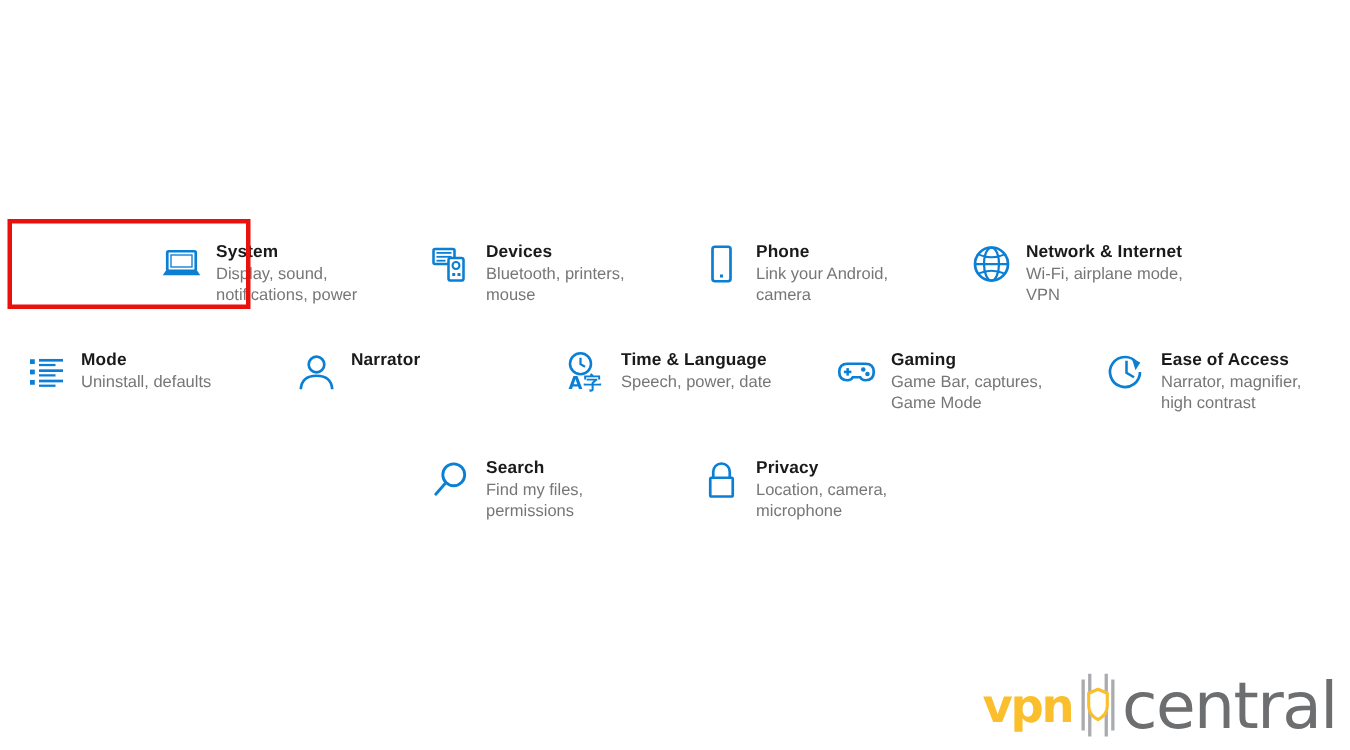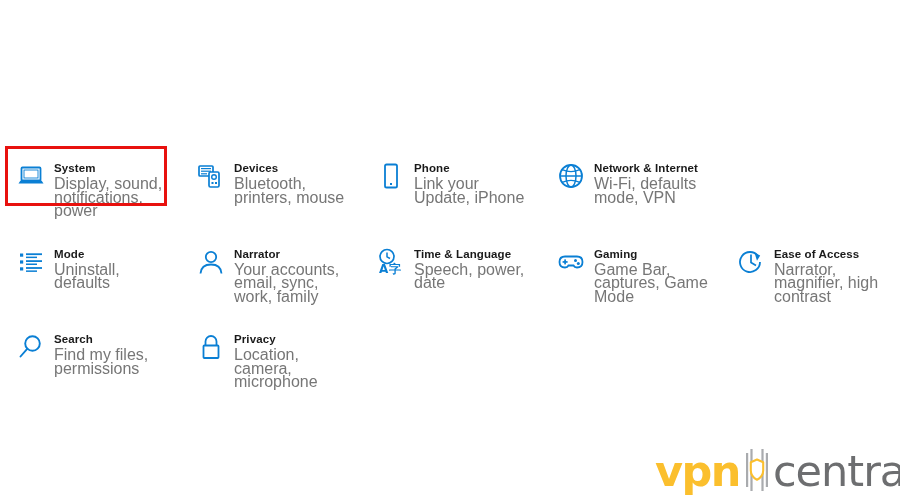--- a/index.html
+++ b/index.html
@@ -18,20 +18,21 @@
   #settings-grid {
     position: absolute;
     left: 0;
     top: 146px;
     width: 900px;
   }
 
   .settings-row {
     display: flex;
     width: 900px;
+    justify-content: center;
   }
 
   .settings-tile {
     width: 180px;
     box-sizing: border-box;
     display: flex;
     align-items: flex-start;
     padding: 14px 10px 14px 14px;
     position: relative;
   }
@@ -57,21 +58,21 @@
   .tile-title {
     font-size: 11.5px;
     font-weight: bold;
     color: #1a1a1a;
     line-height: 14px;
     letter-spacing: 0.1px;
     white-space: nowrap;
   }
 
   .tile-sub {
-    font-size: 16px;
+    font-size: 11px;
     color: #767676;
     line-height: 13.5px;
     margin-top: 2px;
     max-width: 118px;
   }
 
   
   #system-highlight {
     position: absolute;
     left: 5px;
@@ -87,21 +88,21 @@
   #watermark {
     position: absolute;
     left: 655px;
     top: 448px;
     display: flex;
     align-items: center;
     height: 46px;
   }
   .wm-vpn {
     font-family: "DejaVu Sans", sans-serif;
-    font-size: 43px;
+    font-size: 31px;
     font-weight: bold;
     color: #fbbf2d;
     letter-spacing: -1.5px;
     line-height: 43px;
   }
   .wm-mark {
     position: relative;
     width: 26px;
     height: 44px;
     margin: 0 3px 0 4px;
@@ -152,36 +153,36 @@
       </div>
       <div class="settings-tile">
         <div class="tile-icon">
           <svg width="30" height="30" viewBox="0 0 30 30">
       <rect x="9" y="3.5" width="12" height="23" rx="1.6" fill="none" stroke="#0a7fd4" stroke-width="1.8"></rect>
       <rect x="14" y="22" width="2" height="2" fill="#0a7fd4"></rect>
     </svg>
         </div>
         <div class="tile-text">
           <div class="tile-title">Phone</div>
-          <div class="tile-sub">Link your Update, iPhone</div>
+          <div class="tile-sub">Link your Android, camera</div>
         </div>
       </div>
       <div class="settings-tile">
         <div class="tile-icon">
           <svg width="30" height="30" viewBox="0 0 30 30">
       <circle cx="15" cy="15" r="11" fill="none" stroke="#0a7fd4" stroke-width="1.8"></circle>
       <ellipse cx="15" cy="15" rx="5" ry="11" fill="none" stroke="#0a7fd4" stroke-width="1.5"></ellipse>
       <line x1="4" y1="15" x2="26" y2="15" stroke="#0a7fd4" stroke-width="1.5"></line>
       <path d="M6.2 8.6 Q15 12.5 23.8 8.6" fill="none" stroke="#0a7fd4" stroke-width="1.3"></path>
       <path d="M6.2 21.4 Q15 17.5 23.8 21.4" fill="none" stroke="#0a7fd4" stroke-width="1.3"></path>
     </svg>
         </div>
         <div class="tile-text">
           <div class="tile-title">Network &amp; Internet</div>
-          <div class="tile-sub">Wi-Fi, defaults mode, VPN</div>
+          <div class="tile-sub">Wi-Fi, airplane mode, VPN</div>
         </div>
       </div>
     </div>
     <div class="settings-row">
       <div class="settings-tile">
         <div class="tile-icon">
           <svg width="30" height="30" viewBox="0 0 30 30">
       <rect x="4" y="6.5" width="3.2" height="3.2" fill="#0a7fd4"></rect>
       <rect x="4" y="13.4" width="3.2" height="3.2" fill="#0a7fd4"></rect>
       <rect x="4" y="20.3" width="3.2" height="3.2" fill="#0a7fd4"></rect>
@@ -200,21 +201,20 @@
       </div>
       <div class="settings-tile">
         <div class="tile-icon">
           <svg width="30" height="30" viewBox="0 0 30 30">
       <circle cx="15" cy="10" r="5.2" fill="none" stroke="#0a7fd4" stroke-width="1.8"></circle>
       <path d="M4.5 26.5 Q5.2 17.5 15 17.5 Q24.8 17.5 25.5 26.5" fill="none" stroke="#0a7fd4" stroke-width="1.8"></path>
     </svg>
         </div>
         <div class="tile-text">
           <div class="tile-title">Narrator</div>
-          <div class="tile-sub">Your accounts, email, sync, work, family</div>
         </div>
       </div>
       <div class="settings-tile">
         <div class="tile-icon">
           <svg width="30" height="30" viewBox="0 0 30 30">
       <circle cx="11" cy="9.5" r="7" fill="none" stroke="#0a7fd4" stroke-width="1.7"></circle>
       <path d="M11 5.5 V9.8 L14 11.5" fill="none" stroke="#0a7fd4" stroke-width="1.5"></path>
       <text x="3" y="26" font-family="DejaVu Sans, sans-serif" font-size="12" font-weight="bold" fill="#0a7fd4">A</text>
       <text x="13" y="26" font-family="DejaVu Sans, sans-serif" font-size="12" font-weight="bold" fill="#0a7fd4">字</text>
     </svg>

